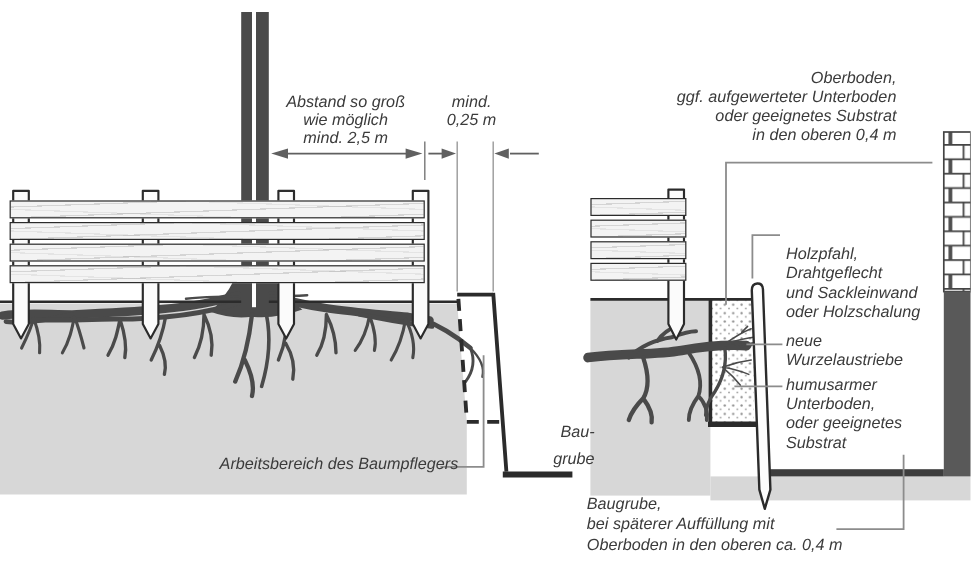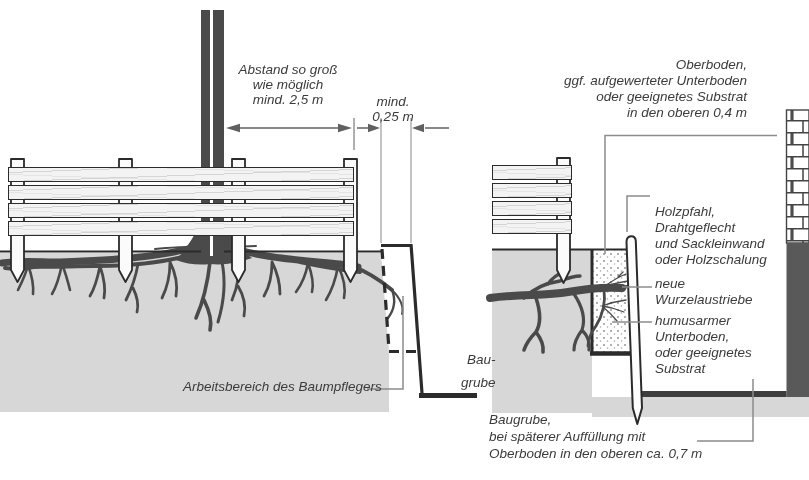--- a/index.html
+++ b/index.html
@@ -129,27 +129,27 @@
   <div class="plank" style="left:8px;top:167px;width:346px;"></div>
   <div class="plank" style="left:8px;top:185px;width:346px;"></div>
   <div class="plank" style="left:8px;top:203px;width:346px;"></div>
   <div class="plank" style="left:8px;top:221px;width:346px;"></div>
 
   <div class="plank" style="left:492px;top:165px;width:80px;"></div>
   <div class="plank" style="left:492px;top:183px;width:80px;"></div>
   <div class="plank" style="left:492px;top:201px;width:80px;"></div>
   <div class="plank" style="left:492px;top:219px;width:80px;"></div>
 
-  <div class="lbl center" style="left:217px;top:62px;width:142px;line-height:15px;">
+  <div class="lbl center" style="left:217px;top:77px;width:142px;line-height:15px;">
     <div>Abstand so groß</div>
     <div>wie möglich</div>
     <div>mind. 2,5 m</div>
   </div>
 
-  <div class="lbl center" style="left:353px;top:77px;width:80px;line-height:15px;margin-top:17px;">
+  <div class="lbl center" style="left:353px;top:77px;width:80px;line-height:15px;">
     <div>mind.</div>
     <div>0,25 m</div>
   </div>
 
   <div class="lbl" style="left:141px;top:379px;margin-left:42px;">Arbeitsbereich des Baumpflegers</div>
 
   <div class="lbl bau-label" style="left:461px;top:348px;text-align:right;">
     <div>Bau-</div>
     <div>grube</div>
   </div>
@@ -176,17 +176,17 @@
   <div class="lbl" style="left:655px;top:313px;">
     <div>humusarmer</div>
     <div>Unterboden,</div>
     <div>oder geeignetes</div>
     <div>Substrat</div>
   </div>
 
   <div class="lbl pit-bottom-label" style="left:489px;top:411px;">
     <div>Baugrube,</div>
     <div>bei späterer Auffüllung mit</div>
-    <div>Oberboden in den oberen ca. 0,7 m</div>
+    <div>Oberboden in den oberen ca. 0,4 m</div>
   </div>
 
 
 </div>
 
 </body></html>

